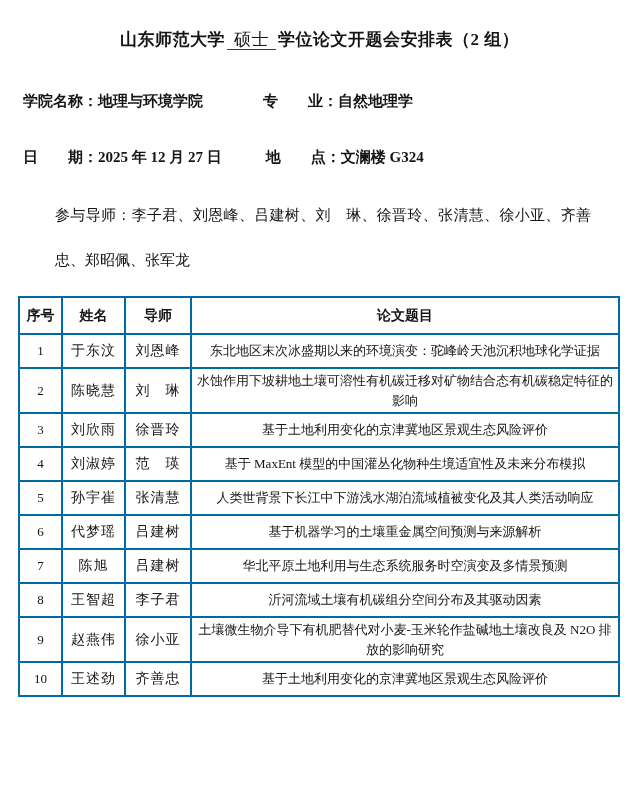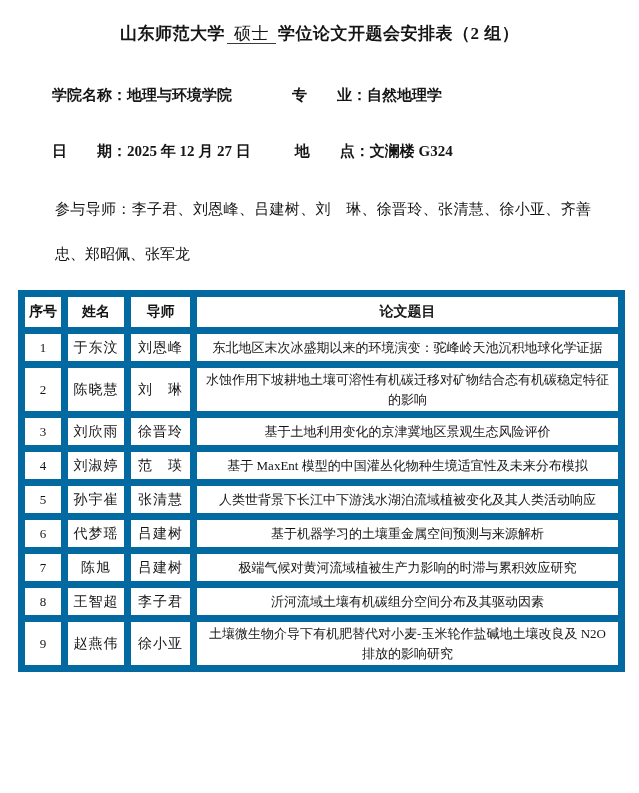--- a/index.html
+++ b/index.html
@@ -9,41 +9,41 @@
     height: 793px;
     margin: 0 auto;
     position: relative;
     font-family: "Liberation Serif", "DejaVu Serif", serif;
     color: #151515;
     overflow: hidden;
   }
 
   
   .doc-title {
-    padding-top: 22px;
+    padding-top: 28px;
     text-align: center;
     font-size: 17px;
     font-weight: bold;
     letter-spacing: 0.5px;
     white-space: nowrap;
   }
   .doc-title .uni {
     font-weight: 900;
     font-family: "Liberation Sans", "DejaVu Sans", sans-serif;
   }
   .doc-title .degree {
     font-weight: 400;
     border-bottom: 1px solid #3a3a3a;
     padding: 0 7px;
     margin: 0 2px;
   }
 
   
   .info-line {
-    margin-left: 52px;
+    margin-left: 23px;
     margin-right: 48px;
     font-weight: bold;
     font-size: 15px;
     white-space: nowrap;
   }
   .info-line-1 { margin-top: 41px; }
   .info-line-2 { margin-top: 37px; }
   .info-line-1 .second { margin-left: 60px; }
   .info-line-2 .second { margin-left: 44px; }
   .num { letter-spacing: 0; }
@@ -63,21 +63,21 @@
     width: 600px;
     margin: 13px 0 0 18px;
     background: #fff;
   }
   table.schedule col.c1 { width: 43px; }
   table.schedule col.c2 { width: 63px; }
   table.schedule col.c3 { width: 66px; }
   table.schedule col.c4 { width: 428px; }
   table.schedule th,
   table.schedule td {
-    border: 7px solid #0369a1;
+    border: 2px solid #0369a1;
     text-align: center;
     vertical-align: middle;
     padding: 2px 4px;
   }
   table.schedule th {
     height: 37px;
     font-size: 14px;
     font-weight: bold;
   }
   table.schedule td { height: 34px; }
@@ -162,33 +162,39 @@
     <td class="c-no">6</td>
     <td class="c-name">代梦瑶</td>
     <td class="c-mentor">吕建树</td>
     <td class="c-title">基于机器学习的土壤重金属空间预测与来源解析</td>
   </tr>
 
   <tr>
     <td class="c-no">7</td>
     <td class="c-name">陈旭</td>
     <td class="c-mentor">吕建树</td>
-    <td class="c-title">极端气候对黄河流域植被生产力影响的时滞与累积效应研究</td>
+    <td class="c-title">华北平原土地利用与生态系统服务时空演变及多情景预测</td>
   </tr>
 
   <tr>
     <td class="c-no">8</td>
     <td class="c-name">王智超</td>
     <td class="c-mentor">李子君</td>
     <td class="c-title">沂河流域土壤有机碳组分空间分布及其驱动因素</td>
   </tr>
 
   <tr>
     <td class="c-no">9</td>
     <td class="c-name">赵燕伟</td>
     <td class="c-mentor">徐小亚</td>
     <td class="c-title">土壤微生物介导下有机肥替代对小麦-玉米轮作盐碱地土壤改良及 N2O 排放的影响研究</td>
   </tr>
 
+  <tr>
+    <td class="c-no">10</td>
+    <td class="c-name">王述劲</td>
+    <td class="c-mentor">齐善忠</td>
+    <td class="c-title">基于土地利用变化的京津冀地区景观生态风险评价</td>
+  </tr>
 
 
 </tbody>
 </table>
 
 </body></html>

